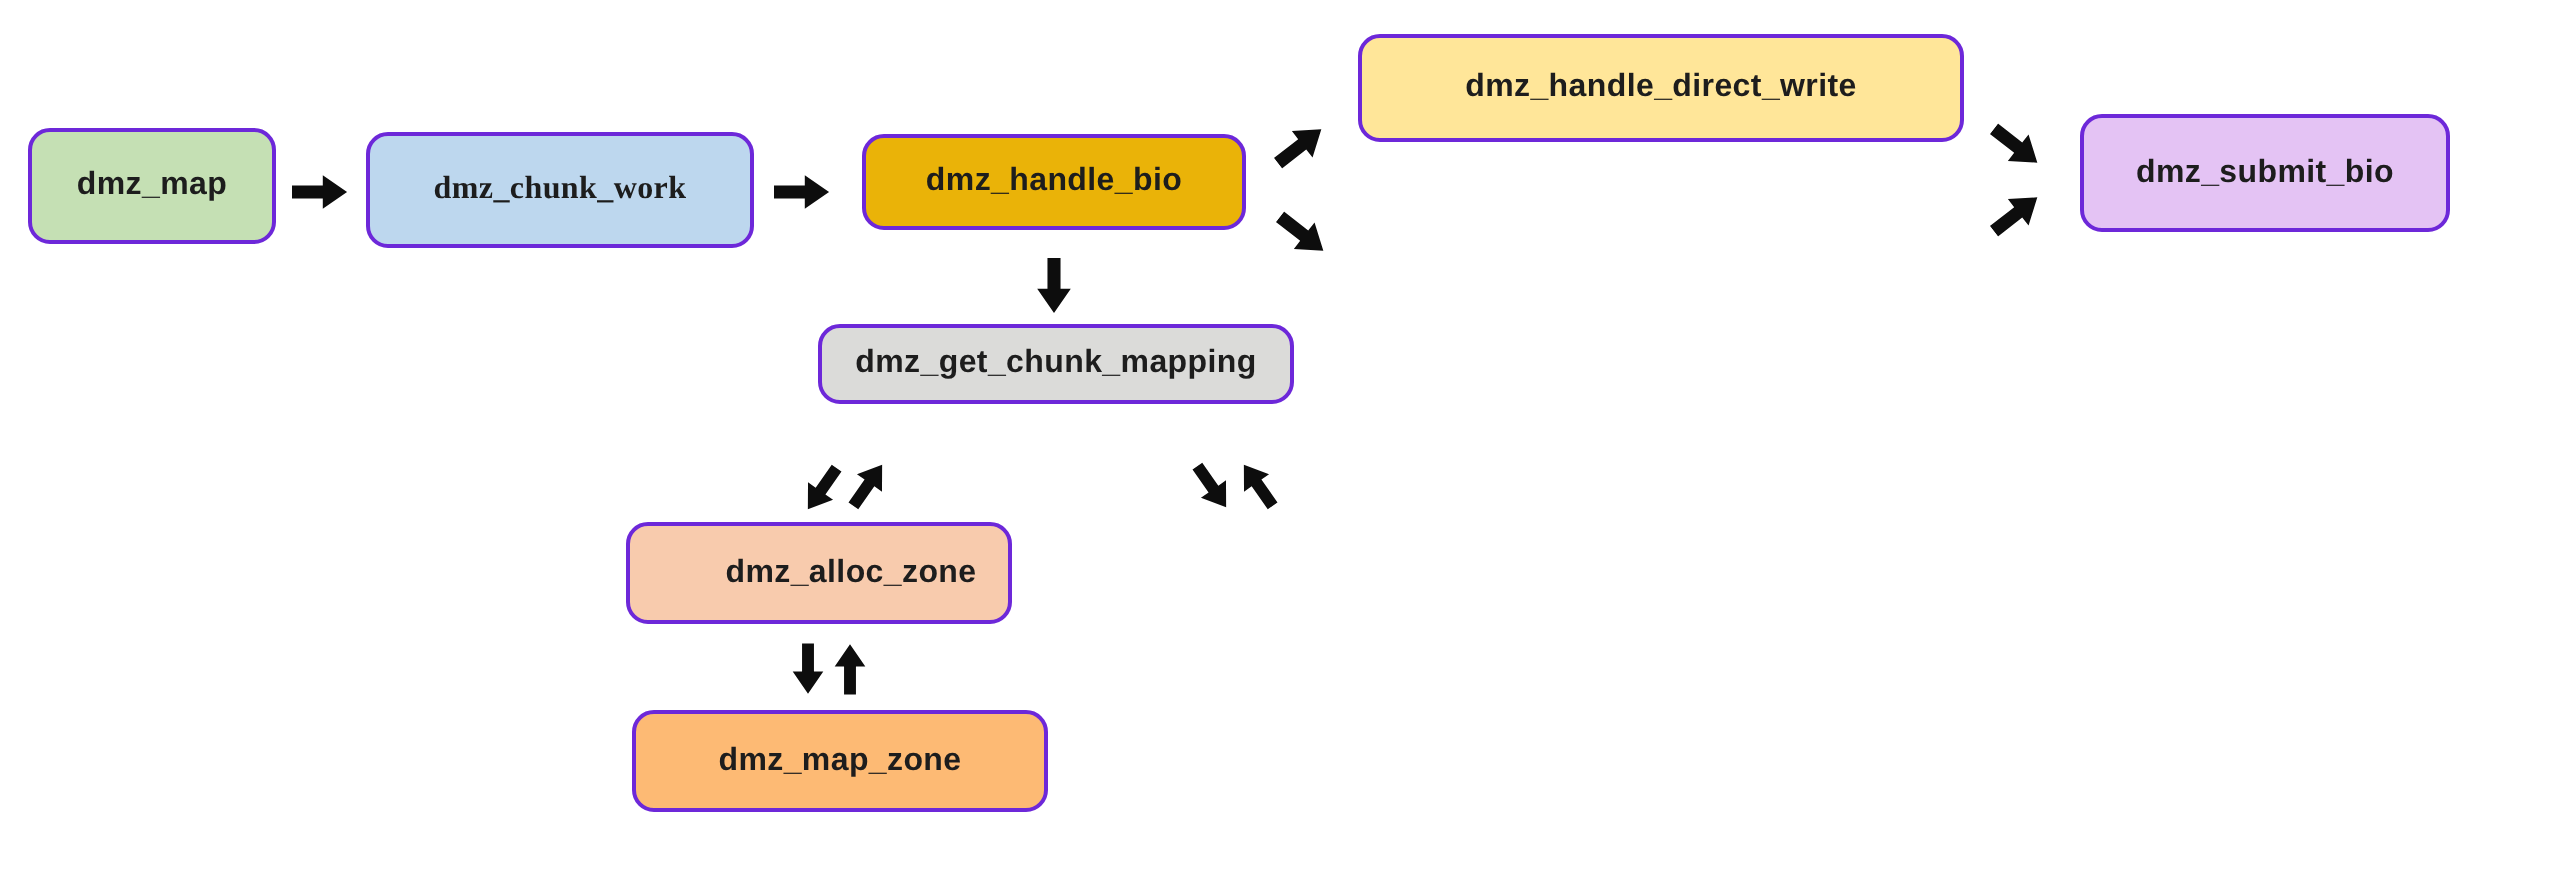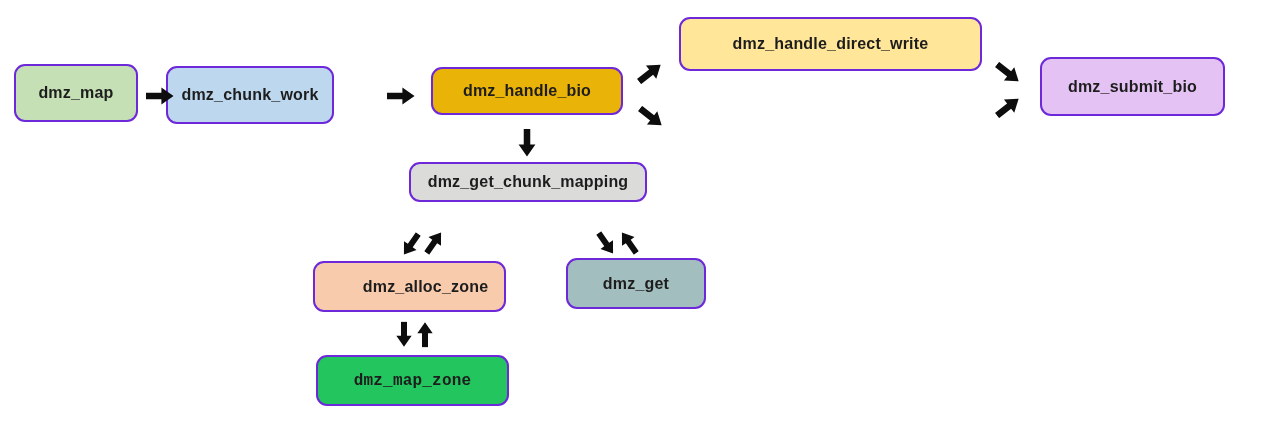--- a/index.html
+++ b/index.html
@@ -32,36 +32,35 @@
   .arrow svg{display:block;}
   .arrow polygon{fill:#0d0d0d;}
 </style>
 </head>
 <body>
 
 <div class="canvas">
 
   <div class="node" style="left: 14px; top: 64px; width: 124px; height: 58px; background: rgb(197, 224, 180);">dmz_map</div>
 
-  <div class="node" style="left: 166px; top: 66px; width: 168px; height: 58px; background: rgb(189, 215, 238);">dmz_chunk_work</div>
+  <div class="node" style="left: 183px; top: 66px; width: 194px; height: 58px; background: rgb(189, 215, 238); font-family: Liberation Serif, serif;">dmz_chunk_work</div>
 
   <div class="node" style="left: 431px; top: 67px; width: 192px; height: 48px; background: #eab308;">dmz_handle_bio</div>
 
   <div class="node" style="left: 679px; top: 17px; width: 303px; height: 54px; background: rgb(255, 230, 153);">dmz_handle_direct_write</div>
 
 
   <div class="node" style="left: 1040px; top: 57px; width: 185px; height: 59px; background: rgb(228, 195, 244);">dmz_submit_bio</div>
 
   <div class="node" style="left: 409px; top: 162px; width: 238px; height: 40px; background: rgb(219, 219, 217);">dmz_get_chunk_mapping</div>
 
   <div class="node" style="left: 313px; top: 261px; width: 193px; height: 51px; background: rgb(248, 203, 173); padding-left: 32px;">dmz_alloc_zone</div>
 
-  <div class="node" style="left: 566px; top: 258px; width: 140px; height: 51px; background: rgb(163, 190, 190);">dmz_get</div>
 
-  <div class="node" style="left: 316px; top: 355px; width: 193px; height: 51px; background: #22c55e; font-family: Liberation Mono, monospace;">dmz_map_zone</div>
+  <div class="node" style="left: 316px; top: 355px; width: 208px; height: 51px; background: #fdba74;">dmz_map_zone</div>
 
   <div class="arrow" style="left:146px;top:86px;">
     <svg width="28" height="20" viewBox="0 0 30 20">
         <polygon points="0,6.5 16.5,6.5 16.5,1 29.5,10 16.5,19 16.5,13.5 0,13.5"></polygon>
       </svg>
   </div>
 
   <div class="arrow" style="left:387px;top:86px;">
     <svg width="28" height="20" viewBox="0 0 30 20">
         <polygon points="0,6.5 16.5,6.5 16.5,1 29.5,10 16.5,19 16.5,13.5 0,13.5"></polygon>

